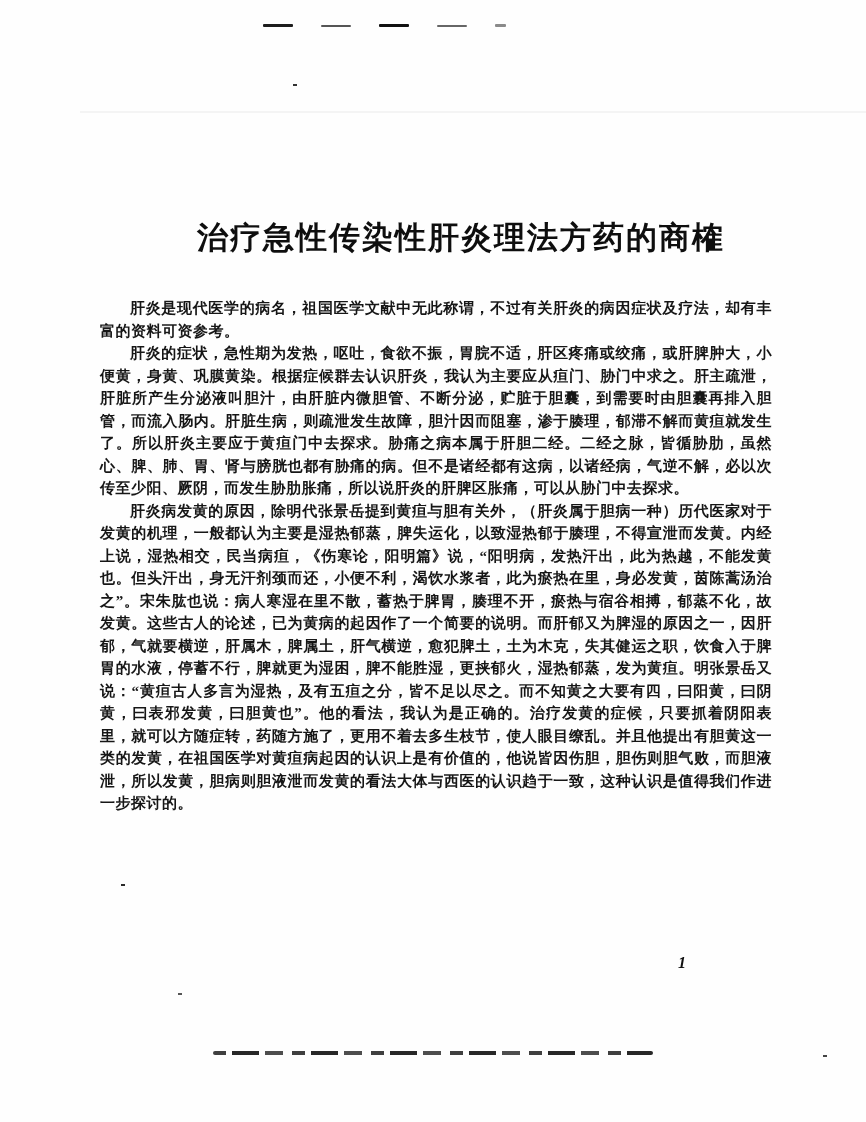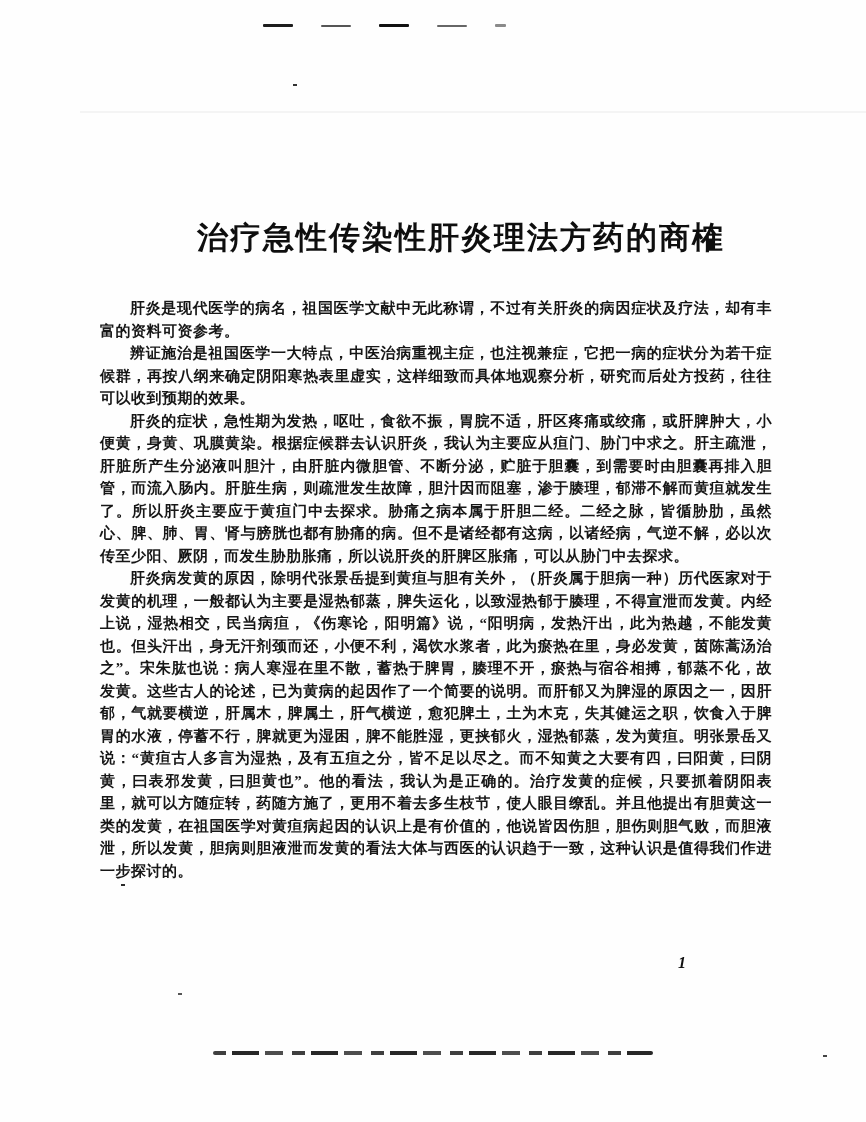--- a/index.html
+++ b/index.html
@@ -124,21 +124,20 @@
     <span class="dash d4"></span>
     <span class="dash d5"></span>
   </div>
 
   <div class="scan-band"></div>
 
   <h1 class="title">治疗急性传染性肝炎理法方药的商榷</h1>
 
   <div class="body-text">
     <p>肝炎是现代医学的病名，祖国医学文献中无此称谓，不过有关肝炎的病因症状及疗法，却有丰富的资料可资参考。</p>
-    <p>辨证施治是祖国医学一大特点，中医治病重视主症，也注视兼症，它把一病的症状分为若干症候群，再按八纲来确定阴阳寒热表里虚实，这样细致而具体地观察分析，研究而后处方投药，往往可以收到预期的效果。</p>
     <p>肝炎的症状，急性期为发热，呕吐，食欲不振，胃脘不适，肝区疼痛或绞痛，或肝脾肿大，小便黄，身黄、巩膜黄染。根据症候群去认识肝炎，我认为主要应从疸门、胁门中求之。肝主疏泄，肝脏所产生分泌液叫胆汁，由肝脏内微胆管、不断分泌，贮脏于胆囊，到需要时由胆囊再排入胆管，而流入肠内。肝脏生病，则疏泄发生故障，胆汁因而阻塞，渗于腠理，郁滞不解而黄疸就发生了。所以肝炎主要应于黄疸门中去探求。胁痛之病本属于肝胆二经。二经之脉，皆循胁肋，虽然心、脾、肺、胃、肾与膀胱也都有胁痛的病。但不是诸经都有这病，以诸经病，气逆不解，必以次传至少阳、厥阴，而发生胁肋胀痛，所以说肝炎的肝脾区胀痛，可以从胁门中去探求。</p>
     <p>肝炎病发黄的原因，除明代张景岳提到黄疸与胆有关外，（肝炎属于胆病一种）历代医家对于发黄的机理，一般都认为主要是湿热郁蒸，脾失运化，以致湿热郁于腠理，不得宣泄而发黄。内经上说，湿热相交，民当病疸，《伤寒论，阳明篇》说，“阳明病，发热汗出，此为热越，不能发黄也。但头汗出，身无汗剂颈而还，小便不利，渴饮水浆者，此为瘀热在里，身必发黄，茵陈蒿汤治之”。宋朱肱也说：病人寒湿在里不散，蓄热于脾胃，腠理不开，瘀热与宿谷相搏，郁蒸不化，故发黄。这些古人的论述，已为黄病的起因作了一个简要的说明。而肝郁又为脾湿的原因之一，因肝郁，气就要横逆，肝属木，脾属土，肝气横逆，愈犯脾土，土为木克，失其健运之职，饮食入于脾胃的水液，停蓄不行，脾就更为湿困，脾不能胜湿，更挟郁火，湿热郁蒸，发为黄疸。明张景岳又说：“黄疸古人多言为湿热，及有五疸之分，皆不足以尽之。而不知黄之大要有四，曰阳黄，曰阴黄，曰表邪发黄，曰胆黄也”。他的看法，我认为是正确的。治疗发黄的症候，只要抓着阴阳表里，就可以方随症转，药随方施了，更用不着去多生枝节，使人眼目缭乱。并且他提出有胆黄这一类的发黄，在祖国医学对黄疸病起因的认识上是有价值的，他说皆因伤胆，胆伤则胆气败，而胆液泄，所以发黄，胆病则胆液泄而发黄的看法大体与西医的认识趋于一致，这种认识是值得我们作进一步探讨的。</p>
   </div>
 
   <div class="page-number">1</div>
 
   <div class="bottom-smudge"></div>
 
   <div class="noise"></div>
 

